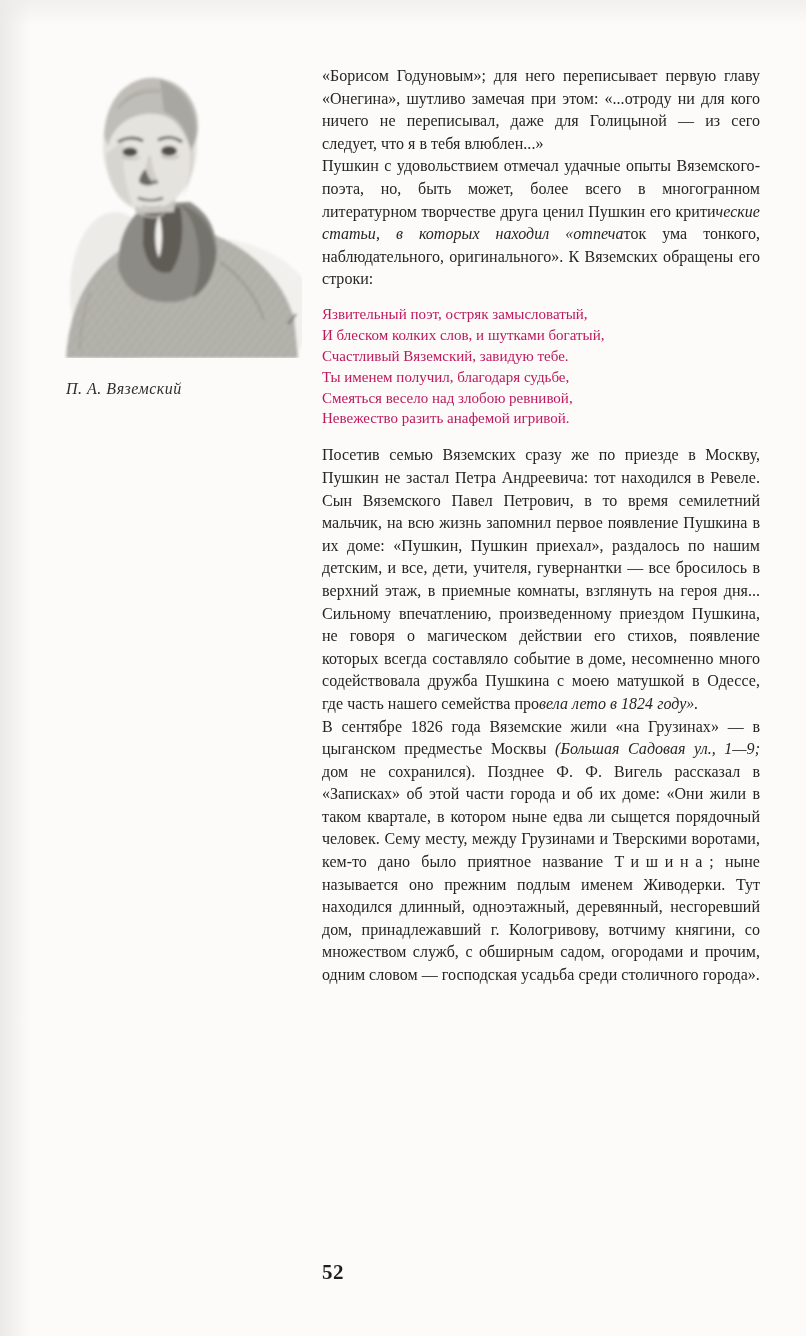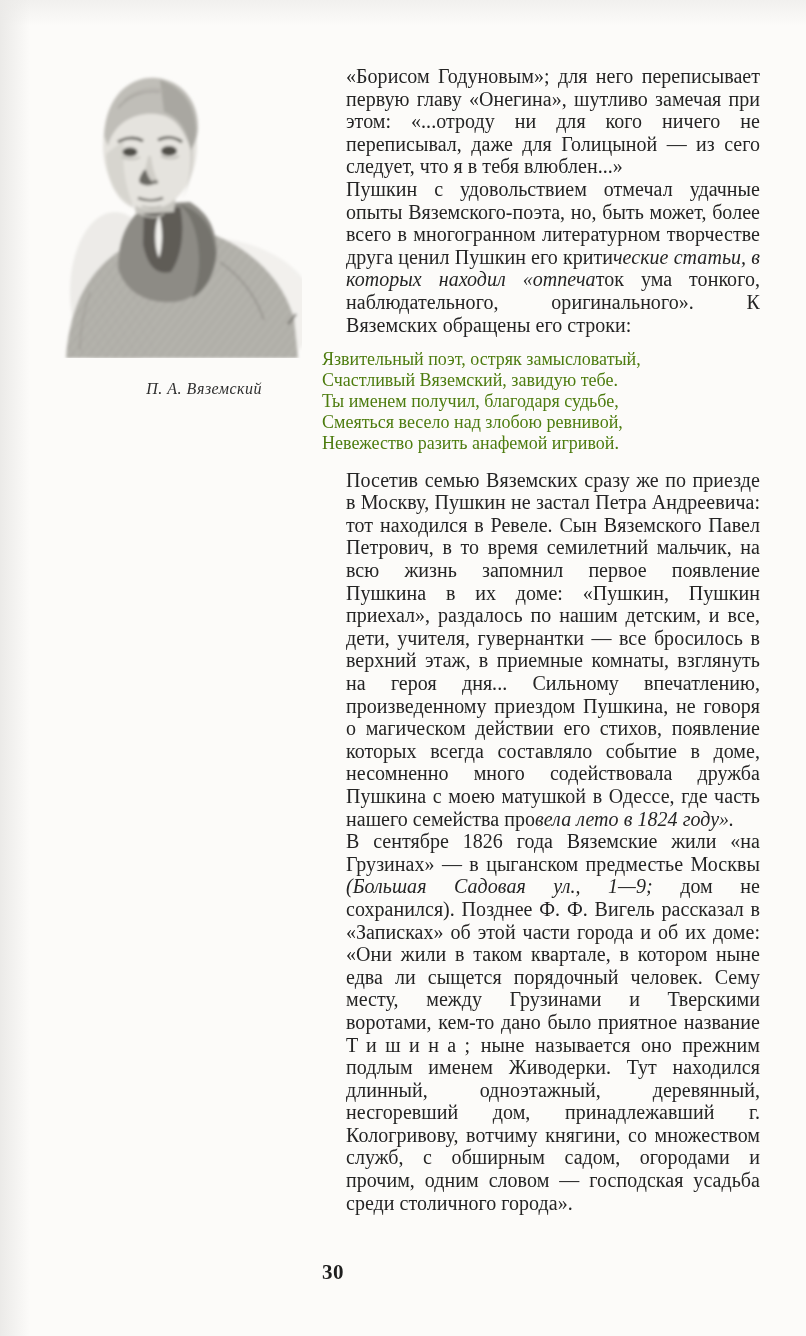--- a/index.html
+++ b/index.html
@@ -21,37 +21,36 @@
     position:absolute;left:0;top:0;width:806px;height:26px;
     background:linear-gradient(180deg,#f1f0ee 0%,rgba(252,251,249,0) 100%);
     pointer-events:none;
   }
   .figure{
     position:absolute;left:60px;top:62px;width:242px;height:296px;
   }
   .figure svg{width:100%;height:100%;display:block;}
   .caption{
     position:absolute;left:66px;top:380px;width:196px;
-    text-align:right;font-style:italic;font-size:16px;color:#2e2e2e;
+    text-align:left;font-style:italic;font-size:16px;color:#2e2e2e;
     letter-spacing:.03em;
   }
   .text-col{
     position:absolute;left:322px;top:65px;width:438px;
   }
   .para{
-    font-size:20px;line-height:22.6px;text-align:justify;
+    font-size:16px;line-height:22.6px;text-align:justify;
     letter-spacing:.002em;
-    margin-left:24px;
   }
   .para span.italic{font-style:italic;}
   .para span.spaced{letter-spacing:.42em;}
   .poem{
     margin:13px 0 15px 0;
-    font-size:18px;line-height:20.9px;text-align:left;
-    color:#4d7c0f;
+    font-size:15px;line-height:20.9px;text-align:left;
+    color:#be185d;
   }
   .poem-line{white-space:nowrap;}
   .pageno{
     position:absolute;left:322px;top:1260px;
     font-weight:bold;font-size:21px;color:#1e1e1e;letter-spacing:.02em;
   }
 </style>
 </head>
 <body>
 
@@ -124,23 +123,24 @@
     </svg>
   </div>
 
   <div class="caption">П. А. Вяземский</div>
 
   <div class="text-col">
     <div class="para"><span>«Борисом Годуновым»; для него переписывает первую главу «Онегина», шутливо замечая при этом: «...отроду ни для кого ничего не переписывал, даже для Голицыной — из сего следует, что я в тебя влюблен...»</span></div>
     <div class="para"><span>Пушкин с удовольствием отмечал удачные опыты Вяземского-поэта, но, быть может, более всего в многогранном литературном творчестве друга ценил Пушкин его крити</span><span class="italic">ческие статьи, в которых находил «отпеча</span><span>ток ума тонкого, наблюдательного, оригинального». К Вяземских обращены его строки:</span></div>
     <div class="poem">
         <div class="poem-line">Язвительный поэт, остряк замысловатый,</div>
+        <div class="poem-line">И блеском колких слов, и шутками богатый,</div>
         <div class="poem-line">Счастливый Вяземский, завидую тебе.</div>
         <div class="poem-line">Ты именем получил, благодаря судьбе,</div>
         <div class="poem-line">Смеяться весело над злобою ревнивой,</div>
         <div class="poem-line">Невежество разить анафемой игривой.</div>
       </div>
     <div class="para"><span>Посетив семью Вяземских сразу же по приезде в Москву, Пушкин не застал Петра Андреевича: тот находился в Ревеле. Сын Вяземского Павел Петрович, в то время семилетний мальчик, на всю жизнь запомнил первое появление Пушкина в их доме: «Пушкин, Пушкин приехал», раздалось по нашим детским, и все, дети, учителя, гувернантки — все бросилось в верхний этаж, в приемные комнаты, взглянуть на героя дня... Сильному впечатлению, произведенному приездом Пушкина, не говоря о магическом действии его стихов, появление которых всегда составляло событие в доме, несомненно много содействовала дружба Пушкина с моею матушкой в Одессе, где часть нашего семейства про</span><span class="italic">вела лето в 1824 году».</span></div>
     <div class="para"><span>В сентябре 1826 года Вяземские жили «на Грузинах» — в цыганском предместье Москвы </span><span class="italic">(Большая Садовая ул., 1—9;</span><span> дом не  сохранился).  Позднее  Ф. Ф. Вигель рассказал в «Записках» об этой части города и об их доме: «Они жили в таком квартале, в котором ныне едва ли сыщется порядочный человек. Сему месту, между Грузинами и Тверскими воротами, кем-то дано было приятное название </span><span class="spaced">Тишина</span><span>; ныне называется оно прежним подлым именем Живодерки. Тут находился длинный, одноэтажный, деревянный, несгоревший дом, принадлежавший г. Кологривову, вотчиму княгини, со множеством служб, с обширным садом, огородами и прочим, одним словом — господская усадьба среди столичного города».</span></div>
   </div>
 
-  <div class="pageno">30</div>
+  <div class="pageno">52</div>
 </div>
 
 </body></html>

